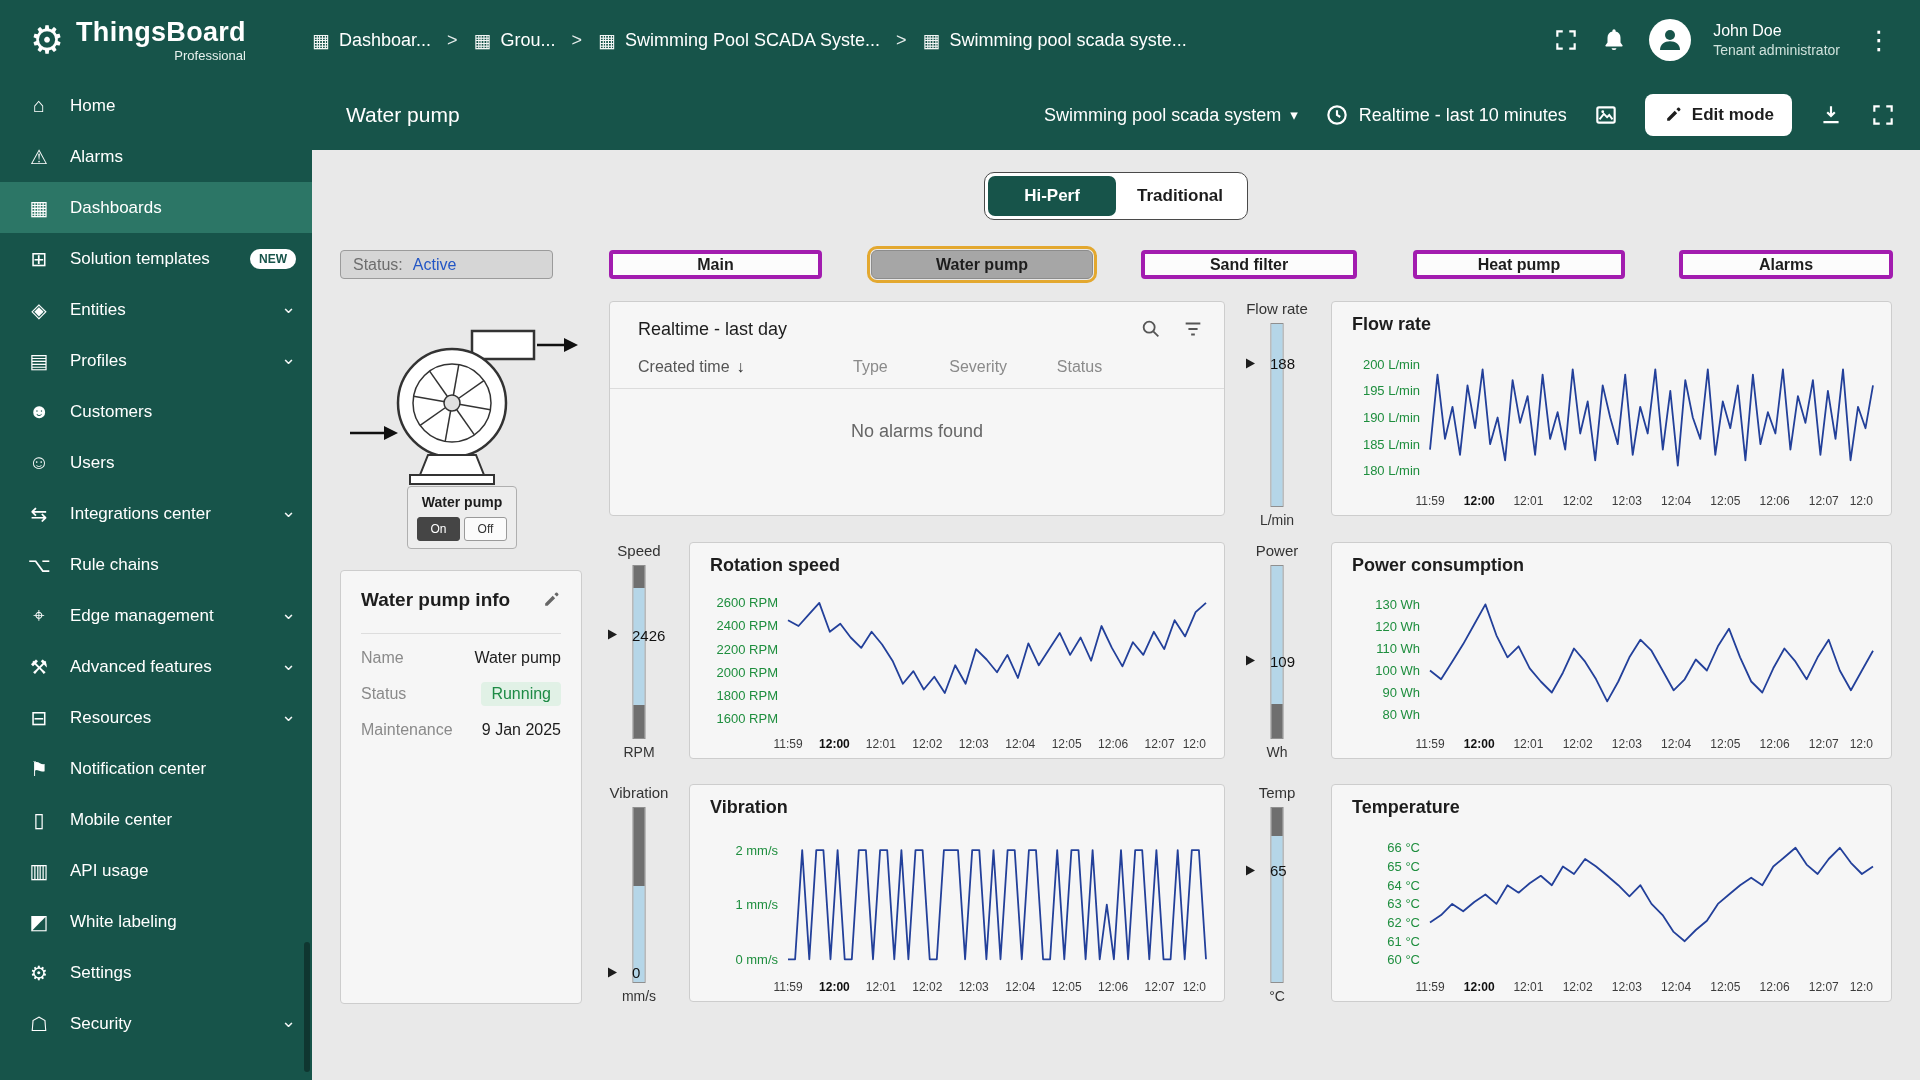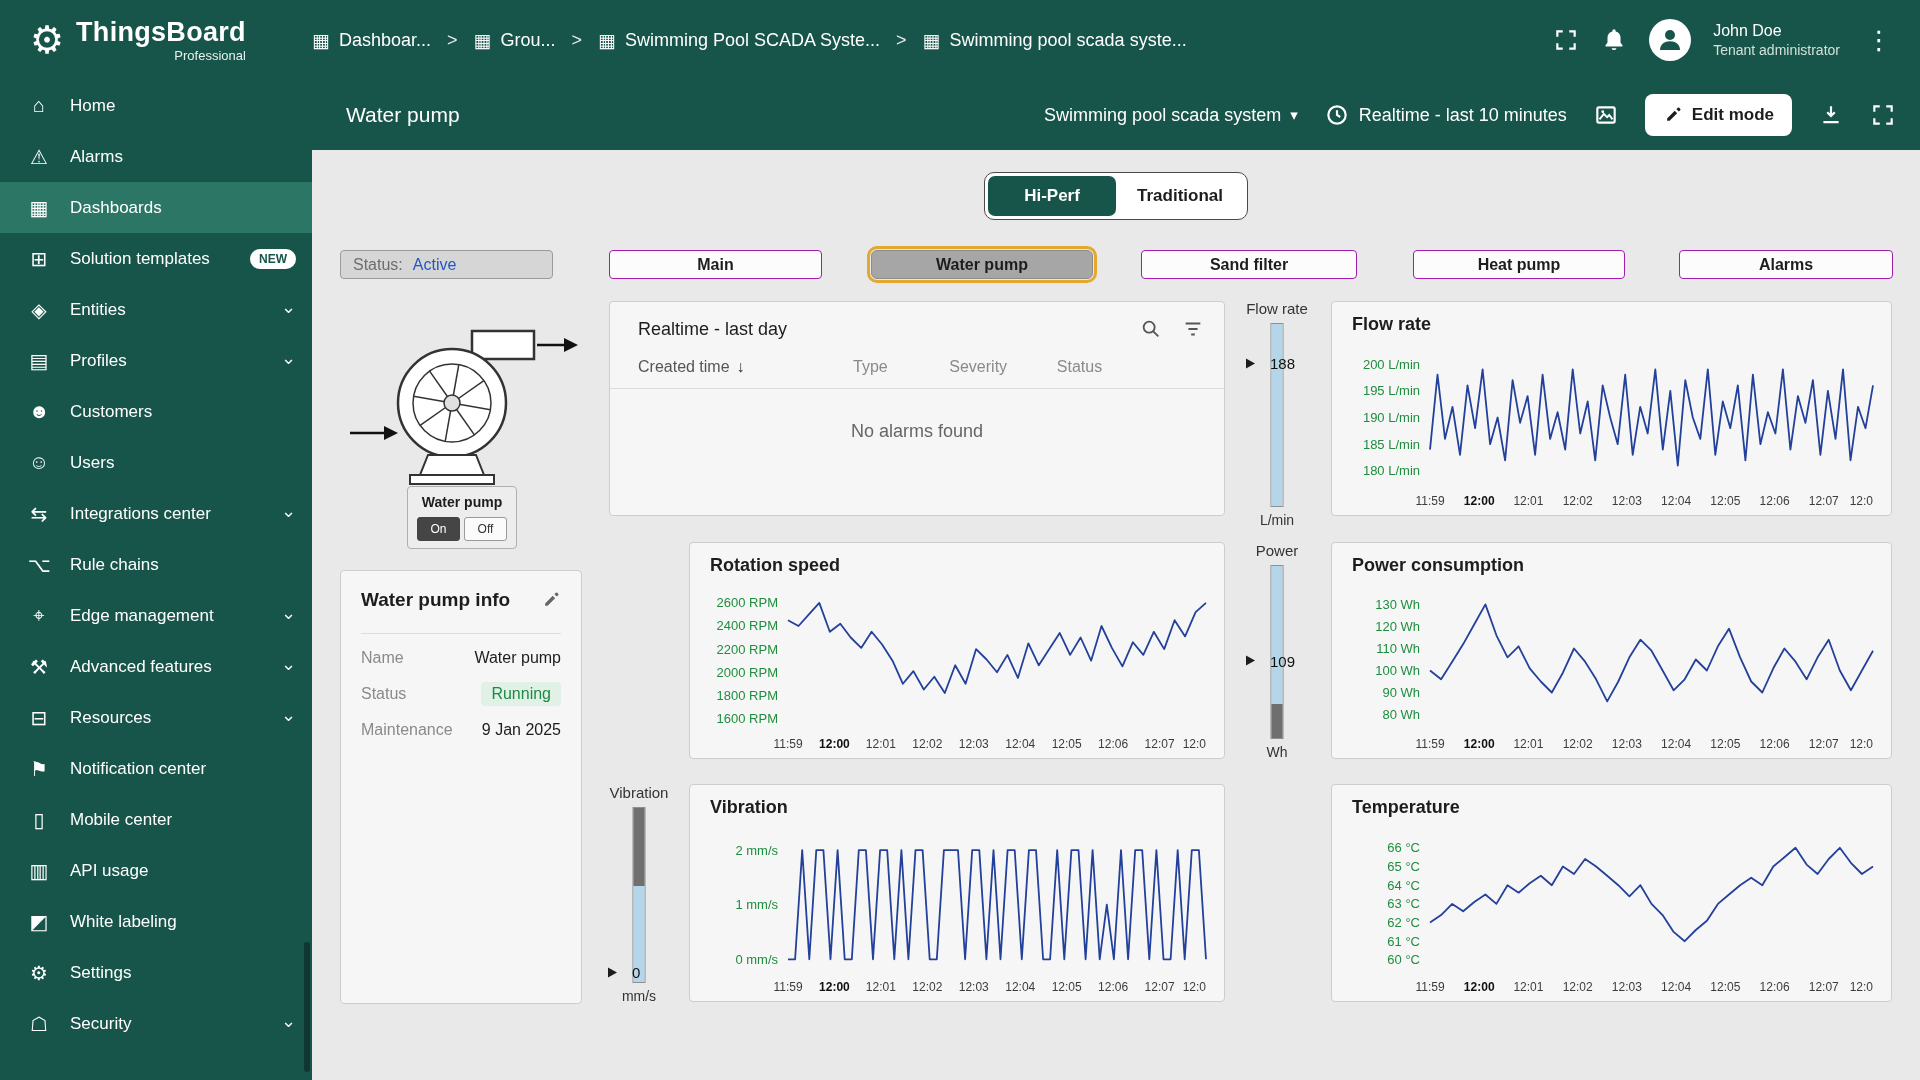--- a/index.html
+++ b/index.html
@@ -50,21 +50,21 @@
     background:#fff;border:1px solid #4a4a4a;border-radius:10px;padding:3px;}
   .vt-opt{width:128px;height:40px;display:flex;align-items:center;justify-content:center;
     font-size:17px;font-weight:bold;border-radius:7px;color:#1d1d1d;cursor:pointer;}
   .vt-opt.selected{background:#17544A;color:#fff;}
   .status-widget{position:absolute;left:28px;top:100px;width:213px;height:29px;box-sizing:border-box;
     background:#d6d6d6;border:1px solid #9b9b9b;border-radius:4px;display:flex;align-items:center;
     padding:0 12px;font-size:16px;gap:10px;}
   .status-label{color:#6d6d6d;}
   .status-value{color:#2356c5;}
   .tab{position:absolute;top:100px;height:29px;box-sizing:border-box;background:#fcfcfc;
-    border:1px solid #a21caf;border-radius:4px;display:flex;align-items:center;justify-content:center;
+    border:4px solid #a21caf;border-radius:4px;display:flex;align-items:center;justify-content:center;
     font-size:16px;font-weight:bold;color:#1d1d1d;cursor:pointer;}
   .tab.selected{background:#a6a6a6;border:1px solid #8c8c8c;border-radius:6px;
     outline:3px solid #e3a82f;outline-offset:1px;}
   
   .card{position:absolute;background:#f6f6f6;border:1px solid #cdcdcd;border-radius:4px;box-sizing:border-box;}
   
   .alarms-card{left:297px;top:151px;width:616px;height:215px;}
   .alarm-head{display:flex;align-items:center;padding:16px 20px 6px 28px;font-size:18px;color:#1d1d1d;}
   .alarm-icons{margin-left:auto;display:flex;gap:20px;color:#555;}
   .alarm-icons svg{width:22px;height:22px;cursor:pointer;}
@@ -393,20 +393,35 @@
       <div class="gauge-bar">
           <div style="height: 100%; background: rgb(181, 214, 232);"></div>
         </div>
       <div class="gauge-pointer" style="top: 22%;">
         <span class="tri"></span>
         <span class="gauge-value">188</span>
       </div>
     </div>
     <div class="gauge-unit">L/min</div>
   </div>
+  <div class="gauge gauge-speed">
+    <div class="gauge-title">Speed</div>
+    <div class="gauge-body">
+      <div class="gauge-bar">
+          <div style="height: 13%; background: rgb(111, 111, 111);"></div>
+          <div style="height: 68%; background: rgb(181, 214, 232);"></div>
+          <div style="height: 19%; background: rgb(111, 111, 111);"></div>
+        </div>
+      <div class="gauge-pointer" style="top: 40%;">
+        <span class="tri"></span>
+        <span class="gauge-value">2426</span>
+      </div>
+    </div>
+    <div class="gauge-unit">RPM</div>
+  </div>
   <div class="gauge gauge-power">
     <div class="gauge-title">Power</div>
     <div class="gauge-body">
       <div class="gauge-bar">
           <div style="height: 80%; background: rgb(181, 214, 232);"></div>
           <div style="height: 20%; background: rgb(111, 111, 111);"></div>
         </div>
       <div class="gauge-pointer" style="top: 55%;">
         <span class="tri"></span>
         <span class="gauge-value">109</span>
@@ -420,20 +435,34 @@
       <div class="gauge-bar">
           <div style="height: 45%; background: rgb(111, 111, 111);"></div>
           <div style="height: 55%; background: rgb(181, 214, 232);"></div>
         </div>
       <div class="gauge-pointer" style="top: 94%;">
         <span class="tri"></span>
         <span class="gauge-value">0</span>
       </div>
     </div>
     <div class="gauge-unit">mm/s</div>
+  </div>
+  <div class="gauge gauge-temp">
+    <div class="gauge-title">Temp</div>
+    <div class="gauge-body">
+      <div class="gauge-bar">
+          <div style="height: 16%; background: rgb(111, 111, 111);"></div>
+          <div style="height: 84%; background: rgb(181, 214, 232);"></div>
+        </div>
+      <div class="gauge-pointer" style="top: 36%;">
+        <span class="tri"></span>
+        <span class="gauge-value">65</span>
+      </div>
+    </div>
+    <div class="gauge-unit">°C</div>
   </div>
 
   <div class="card chart-card chart-flow">
     <div class="chart-title">Flow rate</div>
     <div class="chart-area">
       <svg width="547" height="169">
           <text x="82" y="26.53846153846154" text-anchor="end" class="ytick">200 L/min</text>
           <text x="82" y="53.26923076923077" text-anchor="end" class="ytick">195 L/min</text>
           <text x="82" y="80" text-anchor="end" class="ytick">190 L/min</text>
           <text x="82" y="106.73076923076923" text-anchor="end" class="ytick">185 L/min</text>

